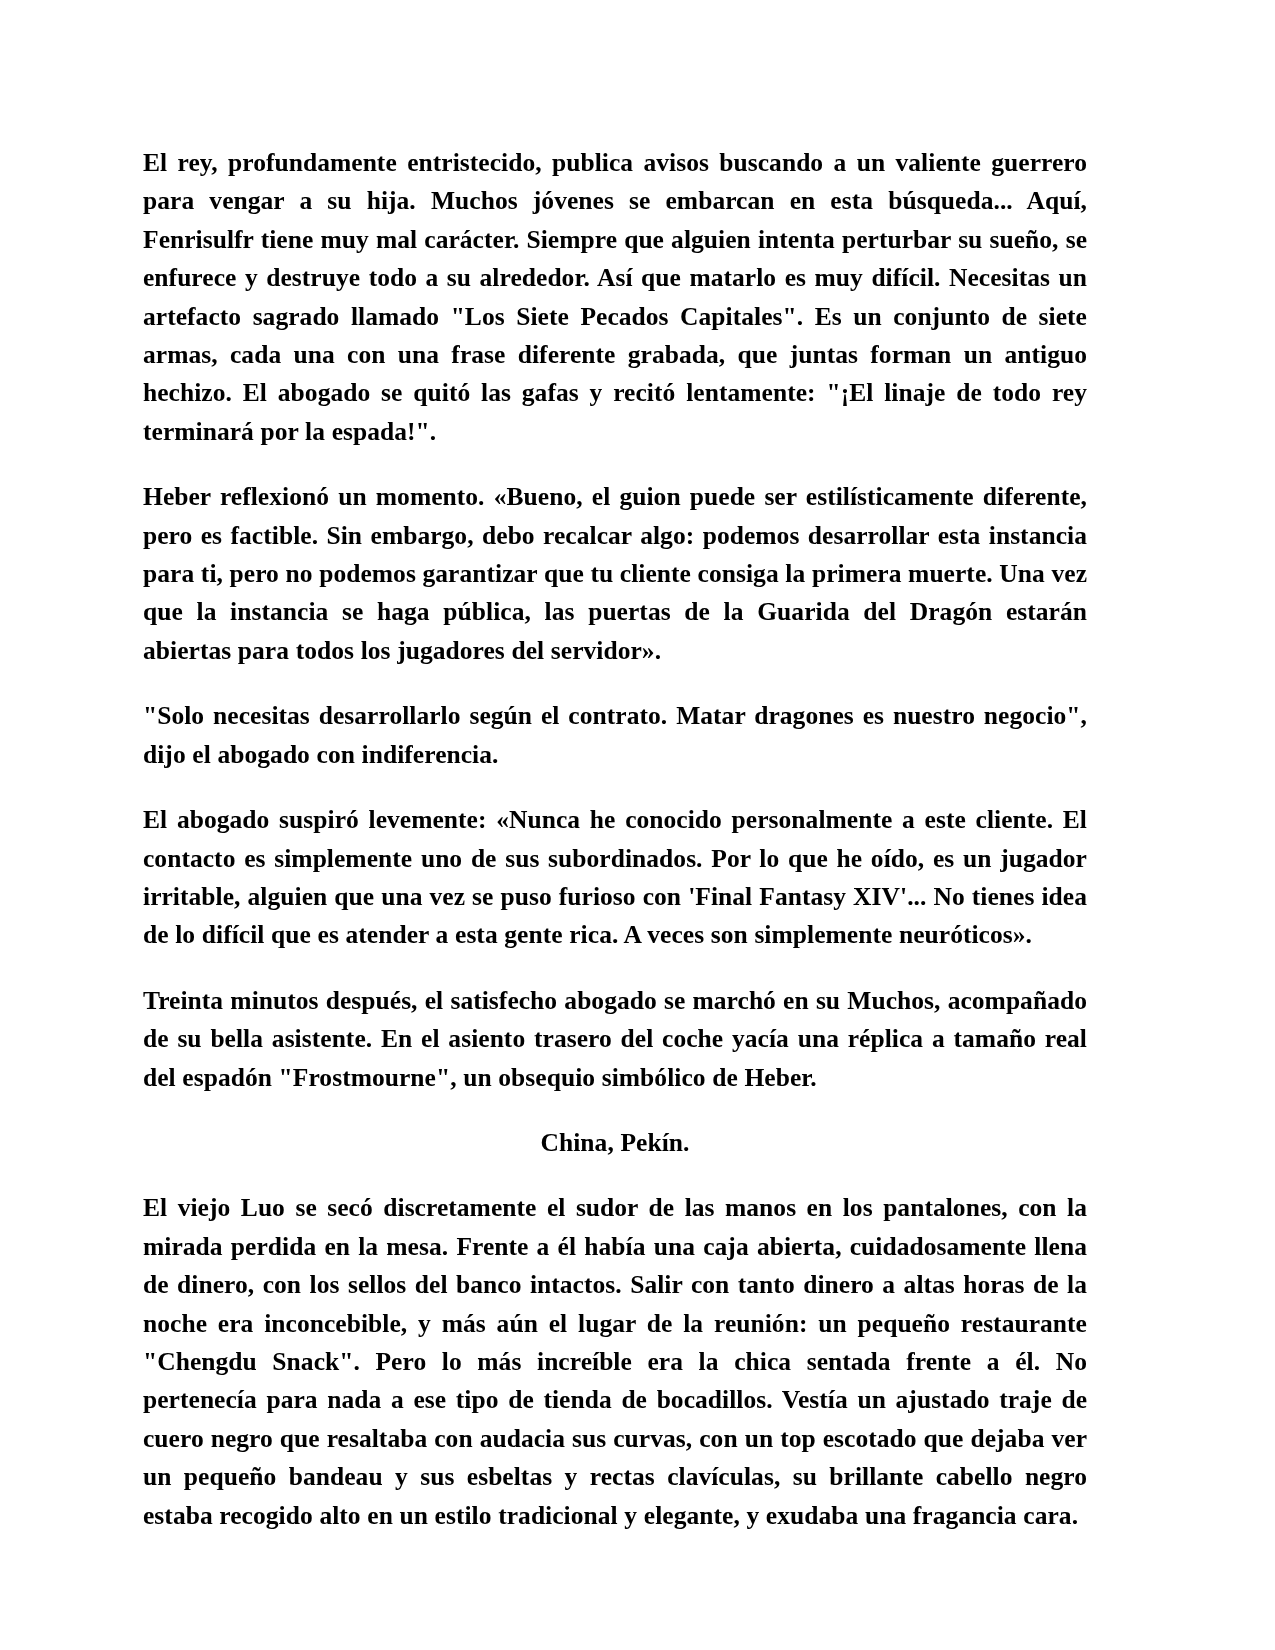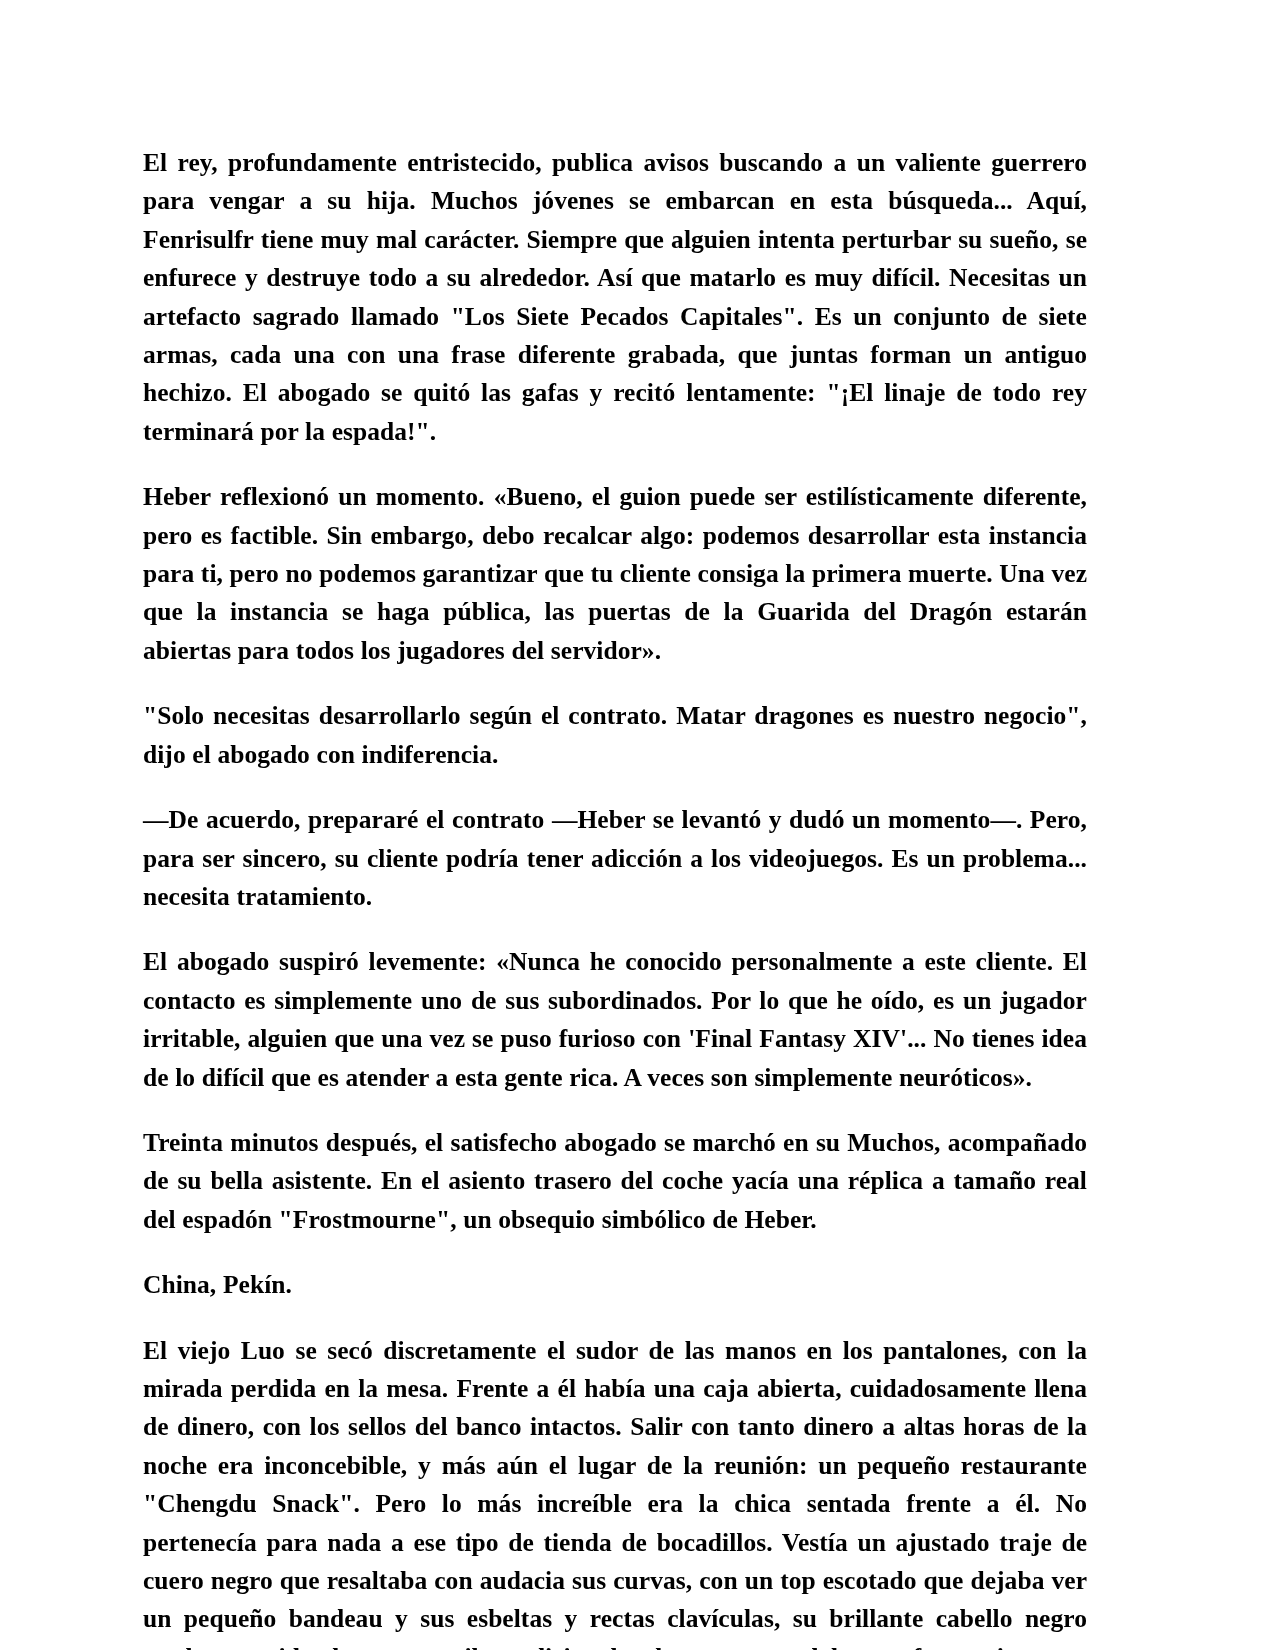--- a/index.html
+++ b/index.html
@@ -33,21 +33,21 @@
     hyphens: none;
     -webkit-hyphens: none;
     letter-spacing: 0.05px;
     word-spacing: 0.2px;
   }
   p.para:last-child {
     margin-bottom: 0;
   }
   
   p.para.short {
-    text-align: left;
+    text-align: center;
   }
   .page-number {
     position: absolute;
     left: 0;
     right: 0;
     top: 1480px;
     text-align: center;
     font-size: 22px;
     line-height: 26px;
     font-family: "Liberation Serif", "DejaVu Serif", serif;
@@ -56,21 +56,20 @@
 </style>
 </head>
 <body>
 
 <div class="page">
 
   <div class="text-column">
     <p class="para">El rey, profundamente entristecido, publica avisos buscando a un valiente guerrero para vengar a su hija. Muchos jóvenes se embarcan en esta búsqueda... Aquí, Fenrisulfr tiene muy mal carácter. Siempre que alguien intenta perturbar su sueño, se enfurece y destruye todo a su alrededor. Así que matarlo es muy difícil. Necesitas un artefacto sagrado llamado "Los Siete Pecados Capitales". Es un conjunto de siete armas, cada una con una frase diferente grabada, que juntas forman un antiguo hechizo. El abogado se quitó las gafas y recitó lentamente: "¡El linaje de todo rey terminará por la espada!".</p>
     <p class="para">Heber reflexionó un momento. «Bueno, el guion puede ser estilísticamente diferente, pero es factible. Sin embargo, debo recalcar algo: podemos desarrollar esta instancia para ti, pero no podemos garantizar que tu cliente consiga la primera muerte. Una vez que la instancia se haga pública, las puertas de la Guarida del Dragón estarán abiertas para todos los jugadores del servidor».</p>
     <p class="para">"Solo necesitas desarrollarlo según el contrato. Matar dragones es nuestro negocio", dijo el abogado con indiferencia.</p>
-    <p class="para">—De acuerdo, prepararé el contrato —Heber se levantó y dudó un momento—. Pero, para ser sincero, su cliente podría tener adicción a los videojuegos. Es un problema... necesita tratamiento.</p>
     <p class="para">El abogado suspiró levemente: «Nunca he conocido personalmente a este cliente. El contacto es simplemente uno de sus subordinados. Por lo que he oído, es un jugador irritable, alguien que una vez se puso furioso con 'Final Fantasy XIV'... No tienes idea de lo difícil que es atender a esta gente rica. A veces son simplemente neuróticos».</p>
     <p class="para">Treinta minutos después, el satisfecho abogado se marchó en su Muchos, acompañado de su bella asistente. En el asiento trasero del coche yacía una réplica a tamaño real del espadón "Frostmourne", un obsequio simbólico de Heber.</p>
     <p class="para short">China, Pekín.</p>
     <p class="para">El viejo Luo se secó discretamente el sudor de las manos en los pantalones, con la mirada perdida en la mesa. Frente a él había una caja abierta, cuidadosamente llena de dinero, con los sellos del banco intactos. Salir con tanto dinero a altas horas de la noche era inconcebible, y más aún el lugar de la reunión: un pequeño restaurante "Chengdu Snack". Pero lo más increíble era la chica sentada frente a él. No pertenecía para nada a ese tipo de tienda de bocadillos. Vestía un ajustado traje de cuero negro que resaltaba con audacia sus curvas, con un top escotado que dejaba ver un pequeño bandeau y sus esbeltas y rectas clavículas, su brillante cabello negro estaba recogido alto en un estilo tradicional y elegante, y exudaba una fragancia cara.</p>
   </div>
 
 
 </div>
 
 </body></html>

